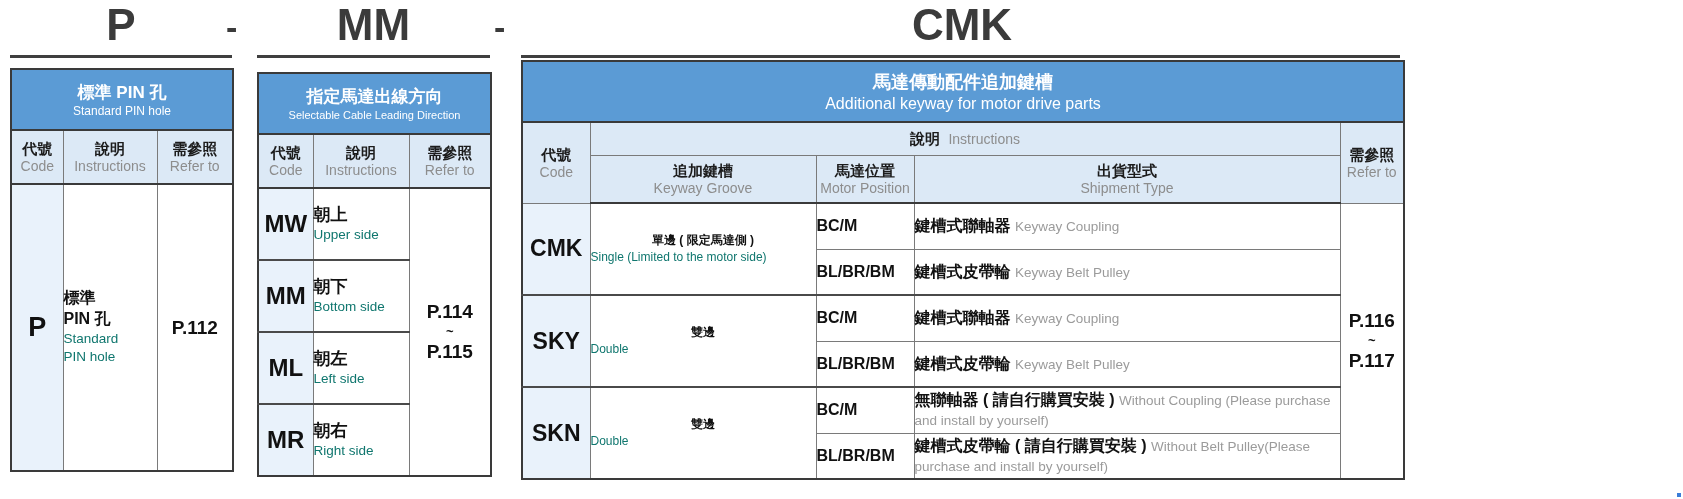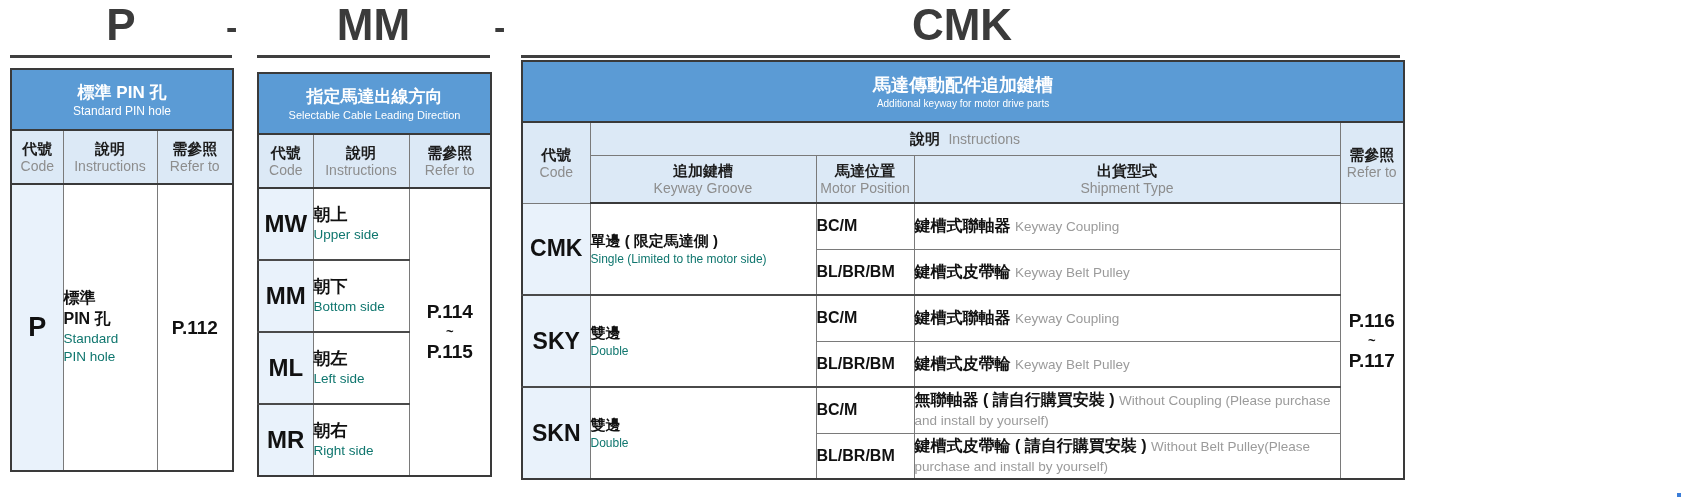--- a/index.html
+++ b/index.html
@@ -12,21 +12,21 @@
   .dash { position:absolute; top:8px; font-size:34px; font-weight:bold; color:#3b3b3b; }
   .underline { position:absolute; top:55px; height:3px; background:#3f3f3f; }
 
   table.tbl { position:absolute; border-collapse:collapse; table-layout:fixed; background:#fff; border:2px solid #3a3a3a; }
   .tbl th, .tbl td { border:1px solid #7a7a7a; padding:0; vertical-align:middle; }
 
   .title-row th { background:#5b9bd5; color:#ffffff; border-bottom:2px solid #3a3a3a; text-align:center; height:61px; }
   .tzh { font-size:17px; font-weight:bold; line-height:1.4; }
   .ten { font-size:12px; line-height:1.15; font-weight:normal; }
   .t3 .tzh { font-size:18px; }
-  .t3 .ten { font-size:10px; }
+  .t3 .ten { font-size:16px; }
 
   .head-row th { background:#dce9f6; text-align:center; }
   .t1 .head-row th, .t2 .head-row th { height:54px; border-bottom:2px solid #3a3a3a; }
   .hzh { font-size:15px; font-weight:bold; color:#1c1c1c; line-height:1.35; }
   .hen { font-size:14px; color:#8d8d8d; line-height:1.1; font-weight:normal; }
   .t3 thead tr.sub-head th { border-bottom:2px solid #3a3a3a; height:48px; }
   .t3 thead tr.instr-head th { height:33px; }
   .t3 th.span-cell { background:#dce9f6; }
   .instr-inline .hzh { display:inline; margin-right:4px; }
   .instr-inline .hen { display:inline; }
@@ -47,21 +47,21 @@
   .t2 tbody tr { height:72px; }
   .t2 tbody tr + tr td { border-top:2px solid #4a4a4a; }
 
   .t3 tbody tr { height:46px; }
   .t3 tbody tr.group-start td { border-top:2px solid #4a4a4a; }
   .pos-cell { font-size:16px; font-weight:bold; color:#111; padding-left:6px; text-align:left; }
   .ship-cell { padding:2px 7px; text-align:left; font-size:16px; line-height:1.25; }
   .ship-zh { font-weight:bold; color:#111; }
   .ship-en { color:#9b9b9b; font-size:13.5px; }
   .groove-cell { padding:2px 7px; text-align:left; }
-  .groove-cell .dzh { font-size:15px; }
+  .groove-cell .dzh { font-size:12px;text-align:center; }
   .groove-cell .den { font-size:12px; }
 
   .dot { position:absolute; left:1677px; top:493px; width:4px; height:4px; background:#3b7dd8; }
 </style>
 </head>
 <body>
 
 <div class="canvas">
 
   <div class="code-label" style="left:10px; width:222px;">P</div>

